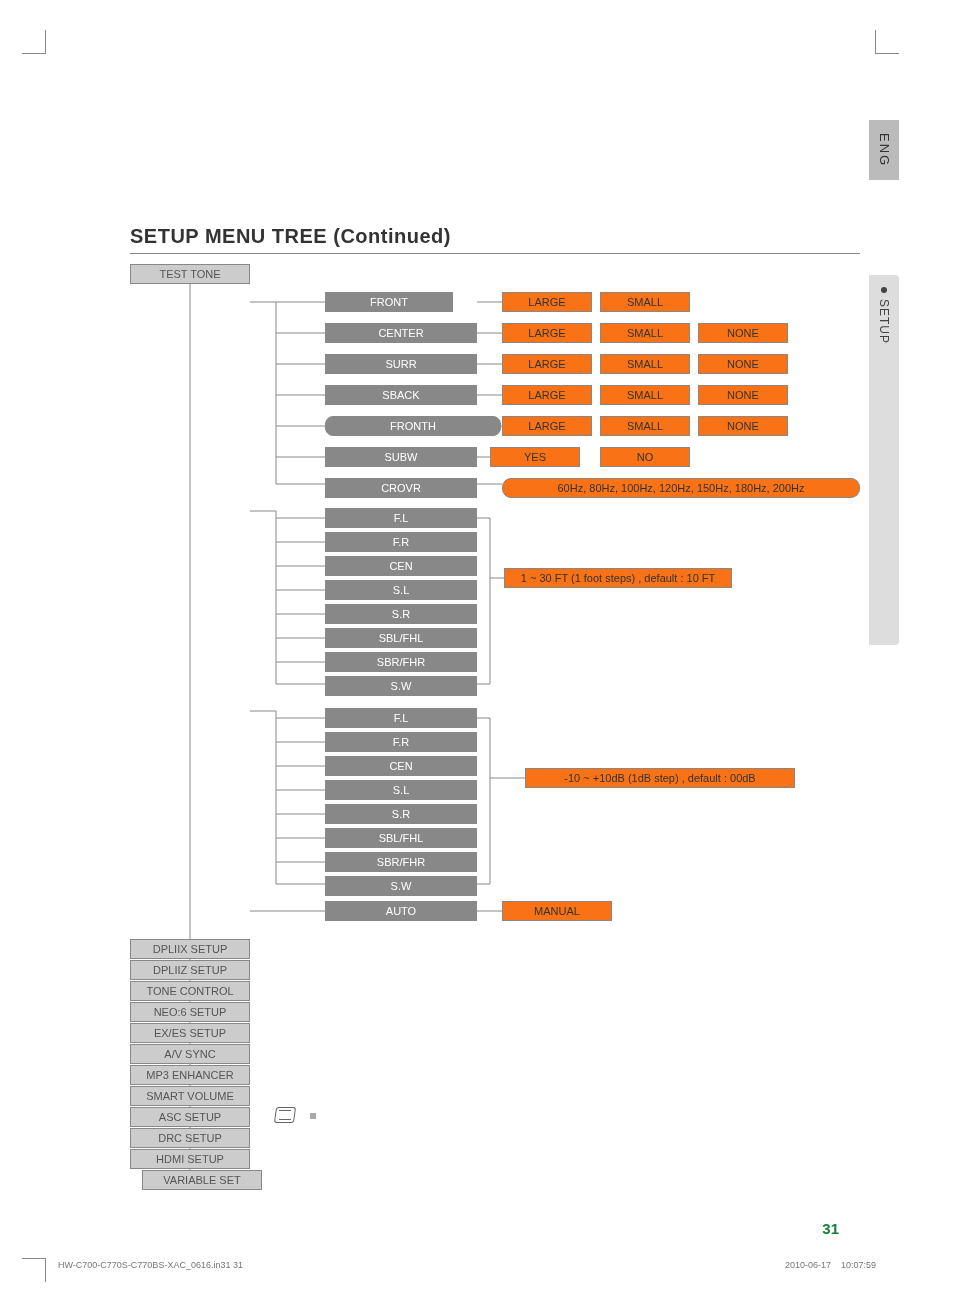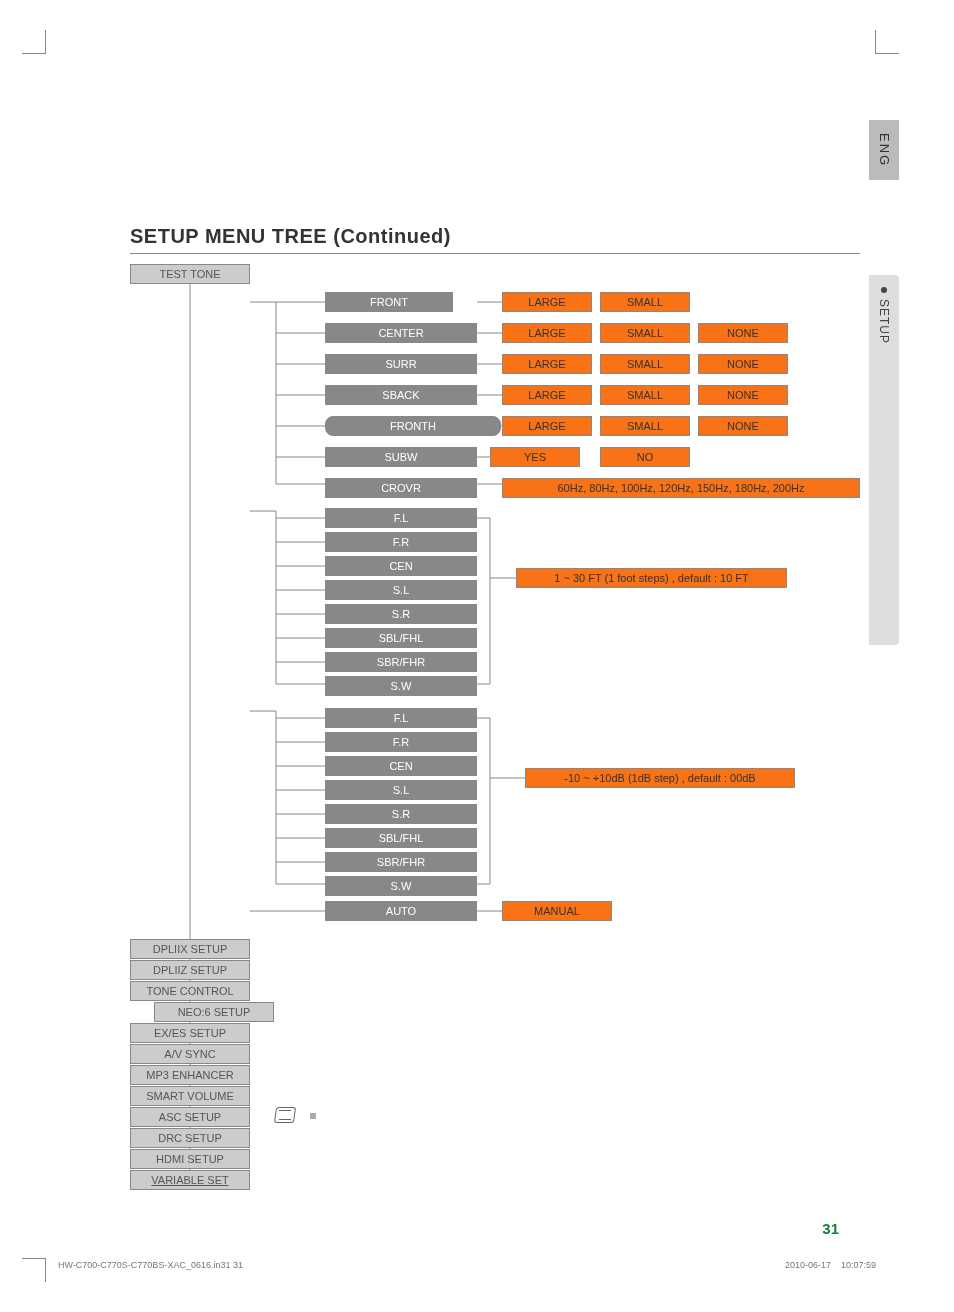--- a/index.html
+++ b/index.html
@@ -144,63 +144,63 @@
       <div class="box plain opt" style="top: 121px; left: 470px;">SMALL</div>
       <div class="box plain opt" style="top: 121px; left: 568px;">NONE</div>
       <div class="box invert" style="top: 152px; left: 195px; width: 176px; border-radius: 8px;">FRONTH</div>
       <div class="box plain opt" style="top: 152px; left: 372px;">LARGE</div>
       <div class="box plain opt" style="top: 152px; left: 470px;">SMALL</div>
       <div class="box plain opt" style="top: 152px; left: 568px;">NONE</div>
       <div class="box invert" style="top: 183px; left: 195px; width: 152px;">SUBW</div>
       <div class="box plain opt" style="top: 183px; left: 360px;">YES</div>
       <div class="box plain opt" style="top: 183px; left: 470px;">NO</div>
       <div class="box invert" style="top: 214px; left: 195px; width: 152px;">CROVR</div>
-      <div class="box plain" style="top: 214px; left: 372px; width: 358px;">60Hz, 80Hz, 100Hz, 120Hz, 150Hz, 180Hz, 200Hz</div>
+      <div class="box plain" style="top: 214px; left: 372px; width: 358px; border-radius: 9px;">60Hz, 80Hz, 100Hz, 120Hz, 150Hz, 180Hz, 200Hz</div>
     </div>
 
 <div id="spk-dist-rows">
       <div class="box invert" style="top: 244px; left: 195px; width: 152px;">F.L</div>
       <div class="box invert" style="top: 268px; left: 195px; width: 152px;">F.R</div>
       <div class="box invert" style="top: 292px; left: 195px; width: 152px;">CEN</div>
       <div class="box invert" style="top: 316px; left: 195px; width: 152px;">S.L</div>
       <div class="box invert" style="top: 340px; left: 195px; width: 152px;">S.R</div>
       <div class="box invert" style="top: 364px; left: 195px; width: 152px;">SBL/FHL</div>
       <div class="box invert" style="top: 388px; left: 195px; width: 152px;">SBR/FHR</div>
       <div class="box invert" style="top: 412px; left: 195px; width: 152px;">S.W</div>
     </div>
-<div class="box plain" style="top:304px;left:386px;width:271px">1 ~ 30 FT (1 foot steps) , default : 10 FT</div>
+<div class="box plain" style="top:304px;left:374px;width:228px">1 ~ 30 FT (1 foot steps) , default : 10 FT</div>
 
 <div id="spk-lvl-rows">
       <div class="box invert" style="top: 444px; left: 195px; width: 152px;">F.L</div>
       <div class="box invert" style="top: 468px; left: 195px; width: 152px;">F.R</div>
       <div class="box invert" style="top: 492px; left: 195px; width: 152px;">CEN</div>
       <div class="box invert" style="top: 516px; left: 195px; width: 152px;">S.L</div>
       <div class="box invert" style="top: 540px; left: 195px; width: 152px;">S.R</div>
       <div class="box invert" style="top: 564px; left: 195px; width: 152px;">SBL/FHL</div>
       <div class="box invert" style="top: 588px; left: 195px; width: 152px;">SBR/FHR</div>
       <div class="box invert" style="top: 612px; left: 195px; width: 152px;">S.W</div>
     </div>
 <div class="box plain" style="top:504px;left:395px;width:270px">-10 ~ +10dB (1dB step) , default : 00dB</div>
 
 <div class="box invert" style="top:637px;left:195px;width:152px">AUTO</div>
 <div class="box plain" style="top:637px;left:372px;width:110px">MANUAL</div>
 
 <div id="rest-rows">
       <div class="box shade wide" style="top: 675px; left: 0px;">DPLIIX SETUP</div>
       <div class="box shade wide" style="top: 696px; left: 0px;">DPLIIZ SETUP</div>
       <div class="box shade wide" style="top: 717px; left: 0px;">TONE CONTROL</div>
-      <div class="box shade wide" style="top: 738px; left: 0px; margin-left: 24px;">NEO:6 SETUP</div>
+      <div class="box shade wide" style="top: 738px; left: 0px;">NEO:6 SETUP</div>
       <div class="box shade wide" style="top: 759px; left: 0px;">EX/ES SETUP</div>
       <div class="box shade wide" style="top: 780px; left: 0px;">A/V SYNC</div>
       <div class="box shade wide" style="top: 801px; left: 0px;">MP3 ENHANCER</div>
       <div class="box shade wide" style="top: 822px; left: 0px;">SMART VOLUME</div>
       <div class="box shade wide" style="top: 843px; left: 0px;">ASC SETUP</div>
       <div class="box shade wide" style="top: 864px; left: 0px;">DRC SETUP</div>
       <div class="box shade wide" style="top: 885px; left: 0px;">HDMI SETUP</div>
-      <div class="box shade wide" style="top: 906px; left: 0px; text-decoration: underline;">VARIABLE SET</div>
+      <div class="box shade wide" style="top: 906px; left: 12px;">VARIABLE SET</div>
     </div>
 
 <div class="note-icon"></div>
 <div class="note" style="left:180px"><span class="sq"></span></div>
 
 </div>
 
 <div class="page-num">31</div>
 <div class="footer">
   <span>HW-C700-C770S-C770BS-XAC_0616.in31   31</span>

